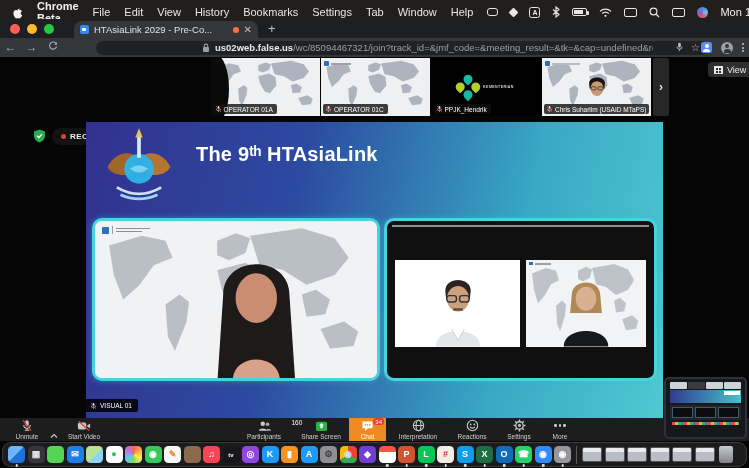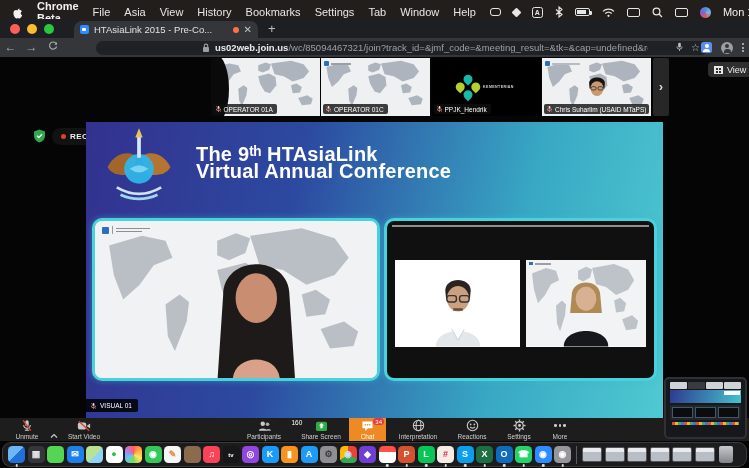--- a/index.html
+++ b/index.html
@@ -193,21 +193,21 @@
 <div class="screen">
 
   <div class="menubar">
     <span class="mi">
       <svg width="11" height="13" viewBox="0 0 12 14">
           <path fill="#f1f1f1" d="M6.4 3.6c.7-.9 1.8-1 1.8-1s.2 1.1-.5 2c-.8 1-1.7.9-1.7.9s-.3-1 .4-1.9zM6 4.9c.5 0 1.4-.7 2.6-.6 1 .1 1.7.5 2.2 1.2-1.9 1.2-1.6 3.6.3 4.4-.4 1.1-1 2.2-1.9 3.1-.6.6-1.3.6-1.9.3-.6-.2-1-.2-1.6 0-.7.3-1.3.3-1.9-.3C2.3 11.5 1.3 9 1.6 6.9 1.8 5.3 3 4.3 4.2 4.3c.8 0 1.3.6 1.8.6z"></path>
         </svg>
     </span>
     <span class="mb-app">Chrome Beta</span>
     <span class="mb-item">File</span>
-    <span class="mb-item">Asia</span>
+    <span class="mb-item">Edit</span>
     <span class="mb-item">View</span>
     <span class="mb-item">History</span>
     <span class="mb-item">Bookmarks</span>
     <span class="mb-item">Settings</span>
     <span class="mb-item">Tab</span>
     <span class="mb-item">Window</span>
     <span class="mb-item">Help</span>
     <span class="mb-right">
       <span class="mi mi-bubble"></span>
       <span class="mi mi-diamond"></span>
@@ -239,21 +239,21 @@
   </div>
 
   <div class="tabstrip">
     <span class="traffic">
       <span class="light l-close"></span>
       <span class="light l-min"></span>
       <span class="light l-max"></span>
     </span>
     <div class="tab">
       <span class="favicon"></span>
-      <span class="tab-title">HTAsiaLink 2015 - Pre-Co...</span>
+      <span class="tab-title">HTAsiaLink 2029 - Pre-Co...</span>
       <span class="tab-recdot"></span>
       <span class="tab-close">✕</span>
     </div>
     <span class="newtab">+</span>
   </div>
 
   <div class="navbar">
     <span class="nav-btn">←</span>
     <span class="nav-btn">→</span>
     <span class="nav-btn">
@@ -262,21 +262,21 @@
           <path d="M10.8 1.2v3.2H7.6z" fill="#a7adb5"></path>
         </svg>
     </span>
     <div class="urlbar">
       <span class="lock">
         <svg width="8" height="10" viewBox="0 0 8 10">
             <rect x="1" y="4" width="6" height="5" rx="1" fill="#9aa0a6"></rect>
             <path d="M2.3 4V2.8a1.7 1.7 0 0 1 3.4 0V4" stroke="#9aa0a6" stroke-width="1.1" fill="none"></path>
           </svg>
       </span>
-      <span class="url-domain">us02web.join.us</span>
+      <span class="url-domain">us02web.false.us</span>
         <span class="url-path">/wc/85094467321/join?track_id=&amp;jmf_code=&amp;meeting_result=&amp;tk=&amp;cap=undefined&amp;refTK=&amp;rn=false&amp;po=3&amp;epk=Y51VXkw4-Jmk5FXBLUeJ_REc3K...</span>
       <span class="url-actions">
         <span>
           <svg width="7" height="10" viewBox="0 0 8 11">
               <rect x="2.5" y="0.5" width="3" height="5.5" rx="1.5" fill="#bdc1c6"></rect>
               <path d="M1 5a3 3 0 0 0 6 0" stroke="#bdc1c6" fill="none"></path>
               <line x1="4" y1="8" x2="4" y2="10" stroke="#bdc1c6"></line>
             </svg>
         </span>
         <span class="star">☆</span>
@@ -441,21 +441,20 @@
         <path d="M74 42 C66 26 50 24 42 31 L49 50 C59 52 70 50 74 42z" fill="#b5742f"></path>
         <circle cx="40" cy="44" r="16" fill="#2fb4e9" opacity=".95"></circle>
         <path d="M30 44 q10 -8 20 0 q-10 8 -20 0z" fill="#8fdcf5" opacity=".8"></path>
         <rect x="38" y="8" width="4" height="24" fill="#d8e8f6"></rect>
         <path d="M40 0 L44 10 L36 10 Z" fill="#e8c55a"></path>
         <path d="M16 64 q24 14 48 0" stroke="#cfe3f5" stroke-width="3" fill="none"></path>
         <path d="M20 72 q20 9 40 0" stroke="#9fd6ef" stroke-width="3" fill="none"></path>
       </svg>
       <div class="slide-title">
         <div>The 9ᵗʰ HTAsiaLink</div>
-        <div>Virtual Annual Conference</div>
       </div>
 
       <div class="panel panel-l">
         <div class="maptile worldmap" style="opacity:.85;"><svg viewBox="0 0 120 64" preserveAspectRatio="none" width="100%" height="100%">
               <rect width="120" height="64" fill="#eef0f2"></rect>
               <g fill="#aeb4bd">
                 <path d="M6 10l14-4 10 2 3 7-8 3-6 8-7 6-4-10z"></path>
                 <path d="M30 34l6-4 4 3-1 8-5 12-3-6z"></path>
                 <path d="M52 8l8-3 6 2-2 6-7 3-5-2z"></path>
                 <path d="M52 20l12-3 7 4 1 9-7 9-6-2-5-9z"></path>

